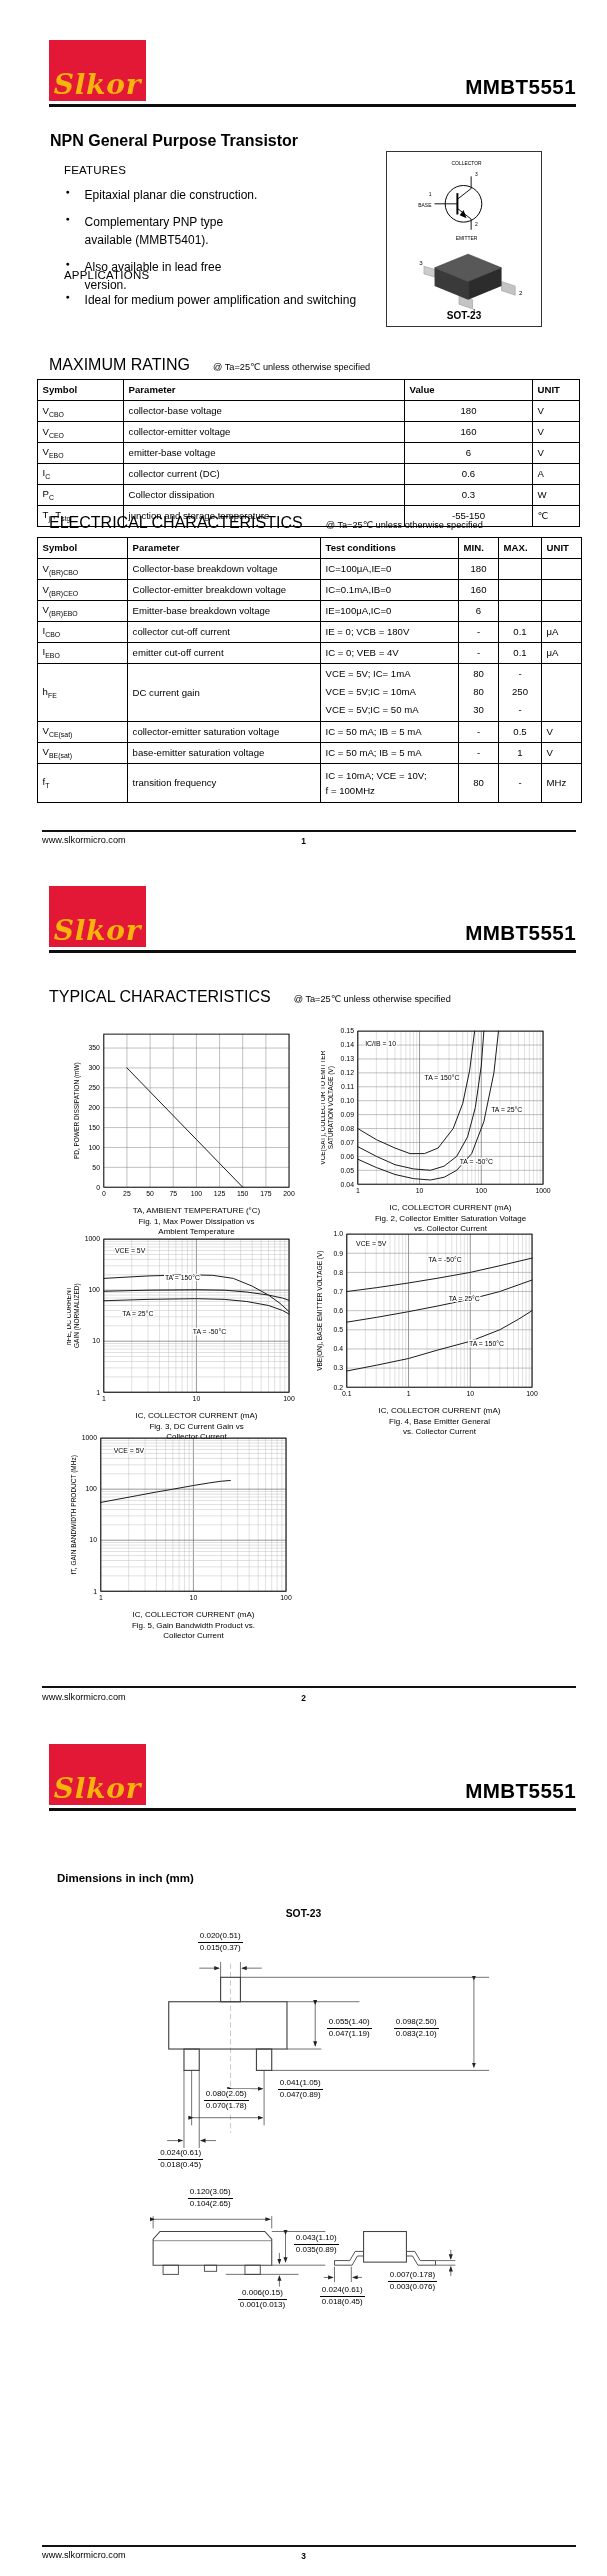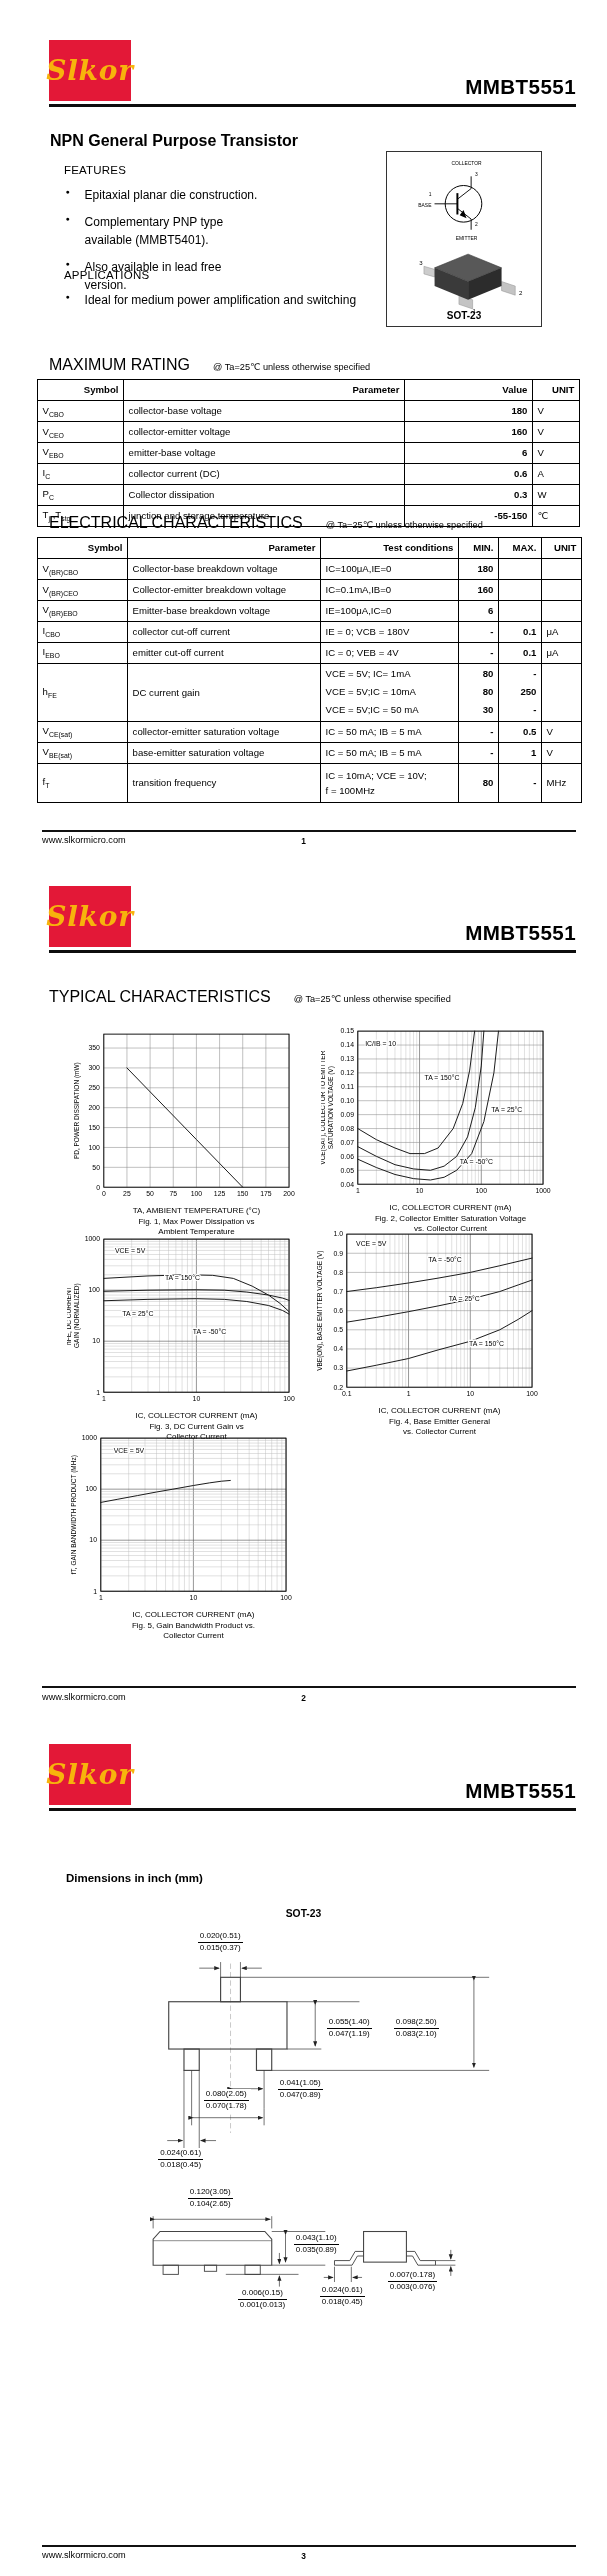--- a/index.html
+++ b/index.html
@@ -1,56 +1,56 @@
 <!DOCTYPE html>
 <html style="font-size:12.2px"><head>
 <meta charset="utf-8">
 <style>
   html,body{margin:0;padding:0;background:#fff;}
   body{width:607px;font-family:"Liberation Sans","DejaVu Sans",sans-serif;color:#000;}
   .page{position:relative;width:607px;background:#fff;overflow:hidden;}
   #p1{height:872px}#p2{height:872px}#p3{height:833px}
   .abs{position:absolute;}
   
-  .logo{position:absolute;left:49px;width:82px;height:61px;background:#e31837;display:flex;align-items:center;justify-content:center;}
+  .logo{position:absolute;left:49px;width:97px;height:61px;background:#e31837;display:flex;align-items:flex-end;justify-content:center;}
   .logo span{font-family:"DejaVu Serif","Liberation Serif",serif;font-style:italic;font-weight:bold;font-size:28px;color:#f7b40c;letter-spacing:0.8px;}
   .partnum{position:absolute;right:31px;font-size:20.6px;font-weight:bold;letter-spacing:0.4px;}
   .hrule{position:absolute;left:49px;right:31px;height:3.1px;background:#0d0d0d;}
   
   .frule{position:absolute;left:42px;right:31px;height:2.3px;background:#111;}
   .fsite{position:absolute;left:42px;font-size:9.2px;}
   .fnum{position:absolute;left:0;width:100%;text-align:center;font-size:8.4px;font-weight:bold;}
   
   h1.doc-title{position:absolute;left:50px;top:132px;margin:0;font-size:16px;font-weight:bold;}
   .sec-label{position:absolute;font-size:11.5px;letter-spacing:0.2px;}
   ul.blist{position:absolute;margin:0;padding:0;list-style:none;font-size:12px;line-height:1.5;}
   ul.blist li{position:relative;padding-left:20.6px;margin-bottom:9.2px;}
   ul.blist li::before{content:"●";position:absolute;left:1.5px;top:0.8px;font-size:6.9px;}
   .pkg-box{position:absolute;left:386px;top:151px;width:154px;height:174px;border:1.1px solid #333;}
   .pkg-box .cap{position:absolute;bottom:4.6px;width:100%;text-align:center;font-weight:bold;font-size:10px;}
   .sec-title{position:absolute;left:49px;white-space:nowrap;}
   .sec-title .big{font-size:16px;}
   .sec-title .note{font-size:9.2px;margin-left:23px;}
   table.dt{position:absolute;left:37px;border-collapse:collapse;font-size:9.6px;table-layout:fixed;}
   table.dt th,table.dt td{border:1.1px solid #000;padding:0.8px 4.6px;vertical-align:middle;overflow:hidden;}
-  table.dt th{text-align:right;font-weight:bold;height:18.4px;margin-top:22px;}
+  table.dt th{text-align:left;font-weight:bold;height:18.4px;margin-top:22px;}
   table.dt td{height:18.4px;}
-  td.c{text-align:right;font-weight:bold;}
+  td.c{text-align:center;}
   sub{font-size:6.9px;}
   .ln div{height:18.4px;line-height:18.4px;}
   
   .fig{position:absolute;width:245px;}
   .figmeta{margin-left:37px;width:185px;text-align:center;}
   .xlabel{font-size:8px;margin-top:4.6px;text-align:center;}
   .caption{font-size:8px;margin-top:2.3px;line-height:1.25;}
   
   .dim{position:absolute;font-size:8px;text-align:center;background:#fff;line-height:1.35;padding:0 1.5px;}
   .dim .top{display:block;border-bottom:0.8px solid #000;padding:0 2.3px;}
   .dim .bot{display:block;padding:0 2.3px;}
-  .p3h{position:absolute;left:57px;font-size:11.5px;font-weight:bold;margin-left:9px;}
+  .p3h{position:absolute;left:57px;font-size:11.5px;font-weight:bold;}
   .p3pkg{position:absolute;left:0;width:100%;text-align:center;font-size:10.3px;font-weight:bold;}
   svg text{font-family:"Liberation Sans","DejaVu Sans",sans-serif;}
 </style>
 </head>
 <body>
 
 <section class="page" id="p1">
   <div class="logo" style="top:40px">
       <span>Slkor</span>
     </div>

